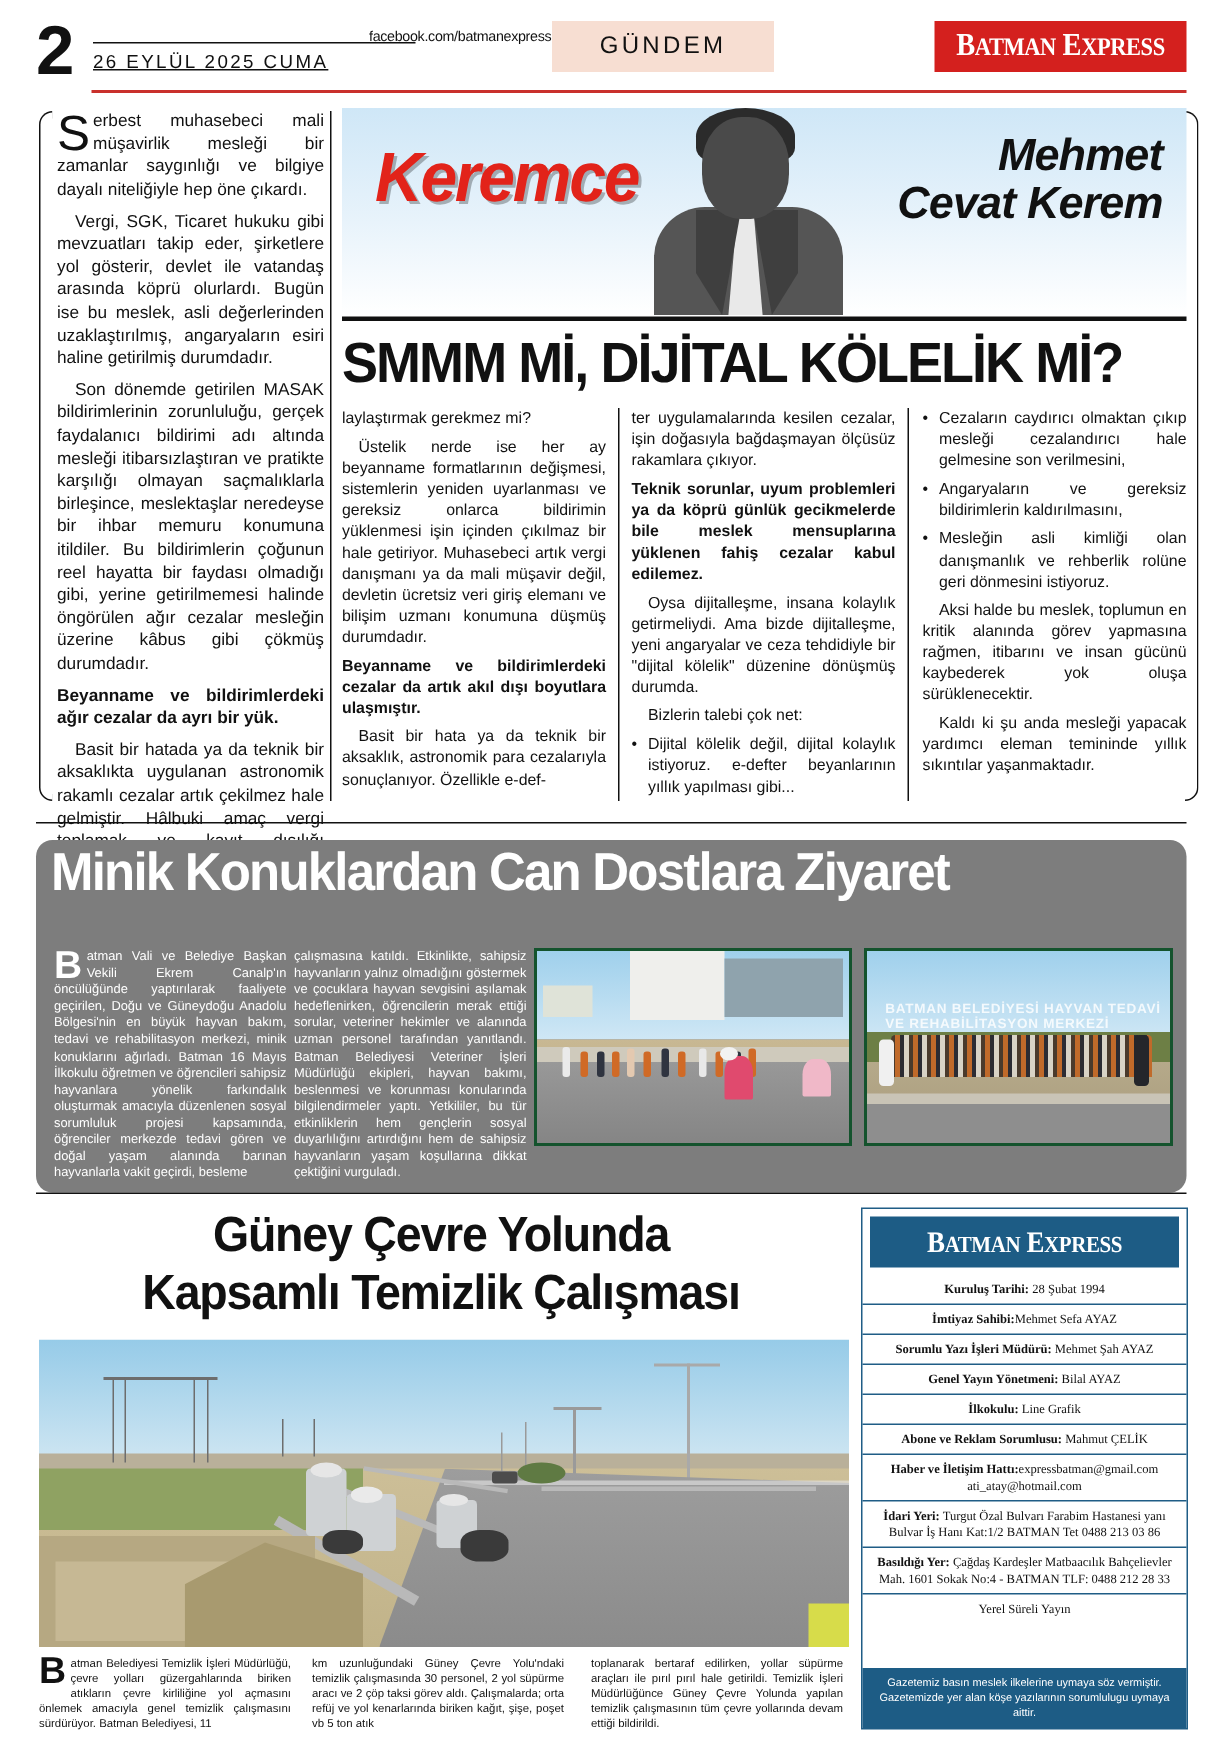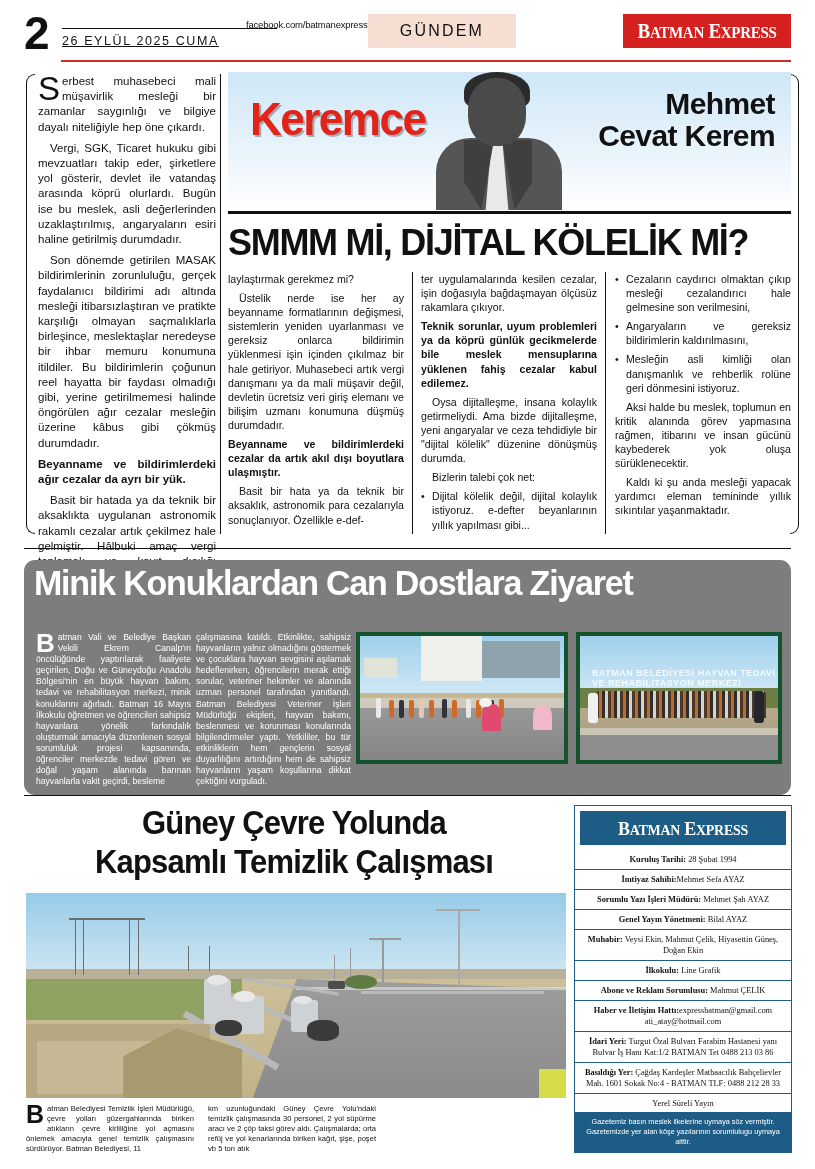--- a/index.html
+++ b/index.html
@@ -49,20 +49,21 @@
     transform: scaleY(1.12);
   }
   .be-logo .sm { font-size:15px; }
   .red-rule { position:absolute; left:37px; top:46px; width:730px; height:1.6px; background:#c9302c; }
 
   
   .col-banner {
     position:absolute; left:228px; top:72px; width:563px; height:138px;
     background: linear-gradient(180deg,#cfe7f7 0%, #e8f3fb 55%, #ffffff 100%);
     overflow:hidden;
+    font-style:italic;
   }
   .keremce {
     position:absolute; left:22px; top:22px;
     font-family:"Liberation Sans", sans-serif;
     font-weight:bold; font-size:44px; color:#e2231a; letter-spacing:-1.5px;
     text-shadow: 2px 2px 0 rgba(0,0,0,0.28);
     transform: scaleY(1.06);
   }
   .author {
     position:absolute; right:16px; top:16px; text-align:right;
@@ -145,21 +146,21 @@
     position:absolute; top:72px; width:155px;
     font-size:8.6px; line-height:11.1px; text-align:justify; color:#fff;
     font-family:"Liberation Sans", sans-serif;
   }
   .a2col p { margin:0; }
   .a2col .dropcap {
     float:left; font-size:26px; line-height:21px; font-weight:bold; color:#fff;
     padding:1px 3px 0 0;
   }
   #a2c1 { left:12px; } #a2c2 { left:172px; }
-  .a2photo { position:absolute; top:72px; height:132px; overflow:hidden; border:4px solid #14532d; }
+  .a2photo { position:absolute; top:72px; height:132px; overflow:hidden; border:2px solid #14532d; }
   #a2p1 { left:332px; width:212px; }
   #a2p2 { left:552px; width:206px; }
 
   
   .art3-head {
     position:absolute; left:24px; top:803px; width:540px; text-align:center;
     font-weight:bold; font-size:31px; line-height:37px; letter-spacing:-0.8px; color:#111;
     font-family:"Liberation Sans", sans-serif;
     transform: scaleY(1.06); transform-origin: top center;
   }
@@ -402,32 +403,34 @@
     <div style="position:absolute;right:0;bottom:0;width:5%;height:14%;background:#d7dc4a;"></div>
   </div>
 
   <div class="a3cols">
     <div class="a3col" id="a3c1">
       <p><span class="dropcap">B</span><span>atman Belediyesi Temizlik İşleri Müdürlüğü, çevre yolları güzergahlarında biriken atıkların çevre kirliliğine yol açmasını önlemek amacıyla genel temizlik çalışmasını sürdürüyor. Batman Belediyesi, 11</span></p>
     </div>
     <div class="a3col" id="a3c2">
       <p>km uzunluğundaki Güney Çevre Yolu'ndaki temizlik çalışmasında 30 personel, 2 yol süpürme aracı ve 2 çöp taksi görev aldı. Çalışmalarda; orta refüj ve yol kenarlarında biriken kağıt, şişe, poşet vb 5 ton atık</p>
     </div>
+    <div class="a3col" id="a3c3">
+      <p>toplanarak bertaraf edilirken, yollar süpürme araçları ile pırıl pırıl hale getirildi. Temizlik İşleri Müdürlüğünce Güney Çevre Yolunda yapılan temizlik çalışmasının tüm çevre yollarında devam ettiği bildirildi.</p>
+    </div>
   </div>
 
   <div class="mast">
     <div class="mast-logo">
       <span><span>B</span><span class="sm">ATMAN</span> <span>E</span><span class="sm">XPRESS</span></span>
     </div>
     <div id="mast-rows">
         <div class="mrow"><b>Kuruluş Tarihi:</b><span> 28 Şubat 1994</span></div>
         <div class="mrow"><b>İmtiyaz Sahibi:</b><span>Mehmet Sefa AYAZ</span></div>
         <div class="mrow"><b>Sorumlu Yazı İşleri Müdürü:</b><span> Mehmet Şah AYAZ</span></div>
         <div class="mrow"><b>Genel Yayın Yönetmeni:</b><span> Bilal AYAZ</span></div>
-        <div class="mrow"><b>Muhabir:</b><span> Veysi Ekin, Mahmut Çelik, Hiyasettin Güneş, Doğan Ekin</span></div>
         <div class="mrow"><b>İlkokulu:</b><span> Line Grafik</span></div>
         <div class="mrow"><b>Abone ve Reklam Sorumlusu:</b><span> Mahmut ÇELİK</span></div>
         <div class="mrow"><b>Haber ve İletişim Hattı:</b><span>expressbatman@gmail.com</span><br><span>ati_atay@hotmail.com</span></div>
         <div class="mrow"><b>İdari Yeri:</b><span> Turgut Özal Bulvarı Farabim Hastanesi yanı Bulvar İş Hanı Kat:1/2 BATMAN Tet 0488 213 03 86</span></div>
         <div class="mrow"><b>Basıldığı Yer:</b><span> Çağdaş Kardeşler Matbaacılık Bahçelievler Mah. 1601 Sokak No:4  -  BATMAN TLF: 0488 212 28 33</span></div>
         <div class="mrow"><span>Yerel Süreli Yayın</span></div>
       </div>
     <div class="mast-footer">
       <div>Gazetemiz basın meslek ilkelerine uymaya söz vermiştir.</div>
       <div>Gazetemizde yer alan köşe yazılarının sorumlulugu uymaya aittir.</div>

